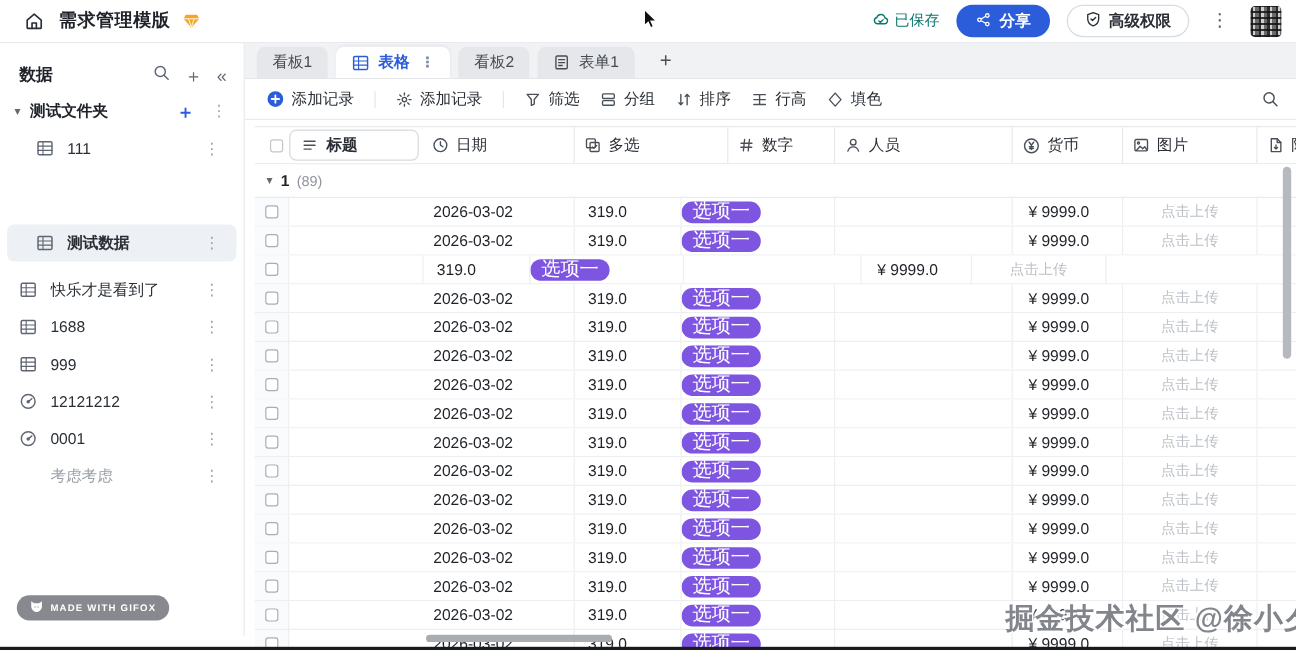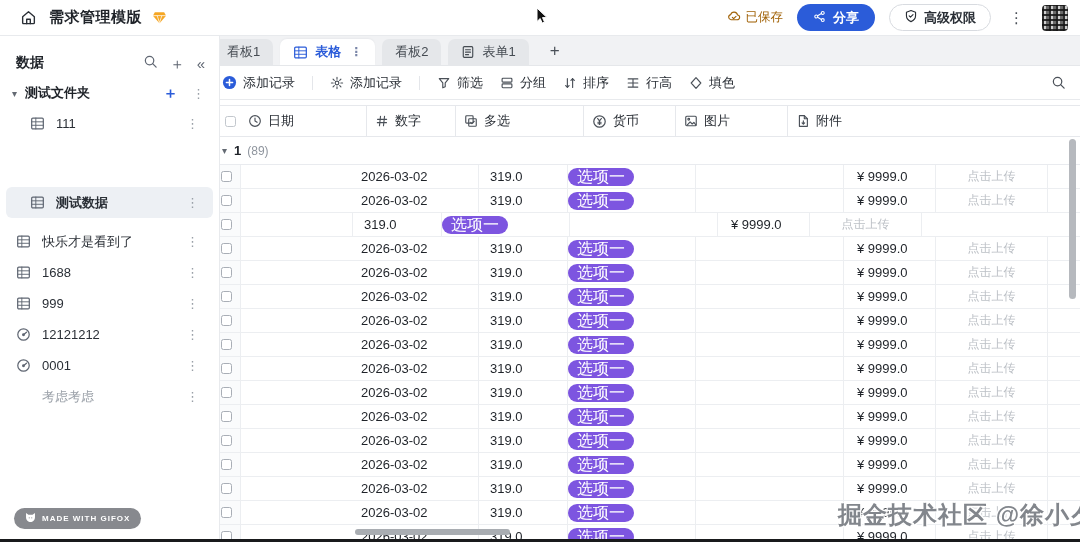--- a/index.html
+++ b/index.html
@@ -7,33 +7,33 @@
   body { font-family:"Liberation Sans","DejaVu Sans",sans-serif; color:#1f2329; background:#fff; }
   .stage { position:relative; width:1080px; height:542px; overflow:hidden; background:#fff; }
 
   
   .topbar { position:absolute; left:0; top:0; width:1080px; height:36px; background:#fff;
             border-bottom:1px solid #e8eaed; display:flex; align-items:center; padding:0 12px 0 20px; z-index:30; }
   .topbar .home { color:#2a2f36; display:flex; margin-right:12px; }
   .doc-title { font-size:15px; font-weight:700; letter-spacing:.5px; }
   .gem { margin-left:10px; display:flex; }
   .topbar-right { margin-left:auto; display:flex; align-items:center; gap:14px; }
-  .saved { display:flex; align-items:center; gap:5px; font-size:12.5px; color:#a16207;text-align:center; }
+  .saved { display:flex; align-items:center; gap:5px; font-size:12.5px; color:#0f766e;text-align:center; }
   .btn-share { display:flex; align-items:center; gap:7px; height:27px; padding:0 16px; border-radius:14px;
                background:var(--blue); color:#fff; font-size:13px; font-weight:600; cursor:pointer; }
   .btn-perm { display:flex; align-items:center; gap:6px; height:27px; padding:0 14px; border-radius:14px;
               border:1px solid #d8dbe0; background:#fff; color:#2a2f36; font-size:13px; font-weight:600; }
   .kebab { color:#4a5058; font-size:15px; line-height:1; padding:0 4px; }
   .avatar { width:26px; height:26px; border-radius:4px; overflow:hidden;
             background:
              repeating-linear-gradient(0deg,rgba(20,20,20,.85) 0 2px,rgba(255,255,255,0) 2px 5px),
              repeating-linear-gradient(90deg,#2d2d2d 0 2px,#cfcfcf 2px 4px,#6a6a6a 4px 7px); }
 
   
-  .sidebar { position:absolute; left:0; top:36px; width:220px; bottom:0; background:#fff;
+  .sidebar { position:absolute; left:0; top:36px; width:204px; bottom:12px; background:#fff;
              border-right:1px solid #e8eaed; z-index:20; }
   .sidebar-header { height:42px; padding:12px 14px 0 16px; display:flex; align-items:center; }
   .sidebar-title { font-size:14px; font-weight:700; }
   .sidebar-tools { margin-left:auto; display:flex; align-items:center; gap:12px; color:#5f6672; }
   .sidebar-tools .t { font-size:15px; line-height:1; }
   .folder-row { height:30px; display:flex; align-items:center; padding:0 14px 0 12px; font-size:13px; }
   .folder-caret { color:#646a73; font-size:10px; margin-right:8px; }
   .folder-label { font-weight:600; }
   .folder-add { margin-left:auto; color:var(--blue); font-size:15px; font-weight:600; }
   .folder-kebab { color:#9aa0a8; font-size:13px; margin-left:14px; }
@@ -362,47 +362,66 @@
             <path d="M10.3 10.3 14 14"></path>
           </svg>
         </span>
     </div>
 
     <div class="grid">
       <div class="header-row" id="header-row">
           <div class="hcell" style="width: 28px; justify-content: center;">
             <span class="cbx"></span>
           </div>
+          <div class="hcell title-col" style="width: 112px;">
+            <span class="title-box">
+              <span class="i">
+                <svg viewBox="0 0 16 16" width="14" height="14" fill="none" stroke="currentColor" stroke-width="1.3" stroke-linecap="round" stroke-linejoin="round">
+                  <path d="M2.8 4.2h10.4M2.8 8h10.4M2.8 11.8h6.6"></path>
+                </svg>
+              </span>
+              <span>标题</span>
+            </span>
+          </div>
           <div class="hcell" style="width: 126px;">
             <span class="i">
               <svg viewBox="0 0 16 16" width="14" height="14" fill="none" stroke="currentColor" stroke-width="1.3" stroke-linecap="round" stroke-linejoin="round">
                 <circle cx="8" cy="8" r="6.1"></circle>
                 <path d="M8 4.6V8l2.4 1.5"></path>
               </svg>
             </span>
             <span>日期</span>
-          </div>
-          <div class="hcell bordered" style="width: 89px;">
-            <span class="i">
-              <svg viewBox="0 0 16 16" width="14" height="14" fill="none" stroke="currentColor" stroke-width="1.3" stroke-linecap="round" stroke-linejoin="round">
-                <path d="M6.3 2.6 5.1 13.4M10.9 2.6 9.7 13.4M2.9 6.1h10.4M2.7 9.9h10.4"></path>
-              </svg>
-            </span>
-            <span>数字</span>
           </div>
           <div class="hcell bordered" style="width: 128px;">
             <span class="i">
               <svg viewBox="0 0 16 16" width="14" height="14" fill="none" stroke="currentColor" stroke-width="1.3" stroke-linecap="round" stroke-linejoin="round">
                 <rect x="2" y="2" width="8.4" height="8.4" rx="1"></rect>
                 <rect x="5.4" y="5.4" width="8.6" height="8.6" rx="1"></rect>
                 <path d="M7.6 9.6l1.4 1.4 2.7-2.7"></path>
               </svg>
             </span>
             <span>多选</span>
           </div>
+          <div class="hcell bordered" style="width: 89px;">
+            <span class="i">
+              <svg viewBox="0 0 16 16" width="14" height="14" fill="none" stroke="currentColor" stroke-width="1.3" stroke-linecap="round" stroke-linejoin="round">
+                <path d="M6.3 2.6 5.1 13.4M10.9 2.6 9.7 13.4M2.9 6.1h10.4M2.7 9.9h10.4"></path>
+              </svg>
+            </span>
+            <span>数字</span>
+          </div>
+          <div class="hcell bordered" style="width: 148px;">
+            <span class="i">
+              <svg viewBox="0 0 16 16" width="14" height="14" fill="none" stroke="currentColor" stroke-width="1.3" stroke-linecap="round" stroke-linejoin="round">
+                <circle cx="8" cy="5.1" r="2.7"></circle>
+                <path d="M2.9 13.6c.8-2.7 2.8-4 5.1-4s4.3 1.3 5.1 4"></path>
+              </svg>
+            </span>
+            <span>人员</span>
+          </div>
           <div class="hcell bordered" style="width: 92px;">
             <span class="i">
               <svg viewBox="0 0 16 16" width="15" height="15" fill="none" stroke="currentColor" stroke-width="1.3" stroke-linecap="round" stroke-linejoin="round">
                 <circle cx="8" cy="8" r="6.1"></circle>
                 <path d="M6 4.8 8 7.4l2-2.6M8 7.4v3.8M6.3 8.8h3.4M6.3 10.4h3.4"></path>
               </svg>
             </span>
             <span>货币</span>
           </div>
           <div class="hcell bordered" style="width: 112px;">

